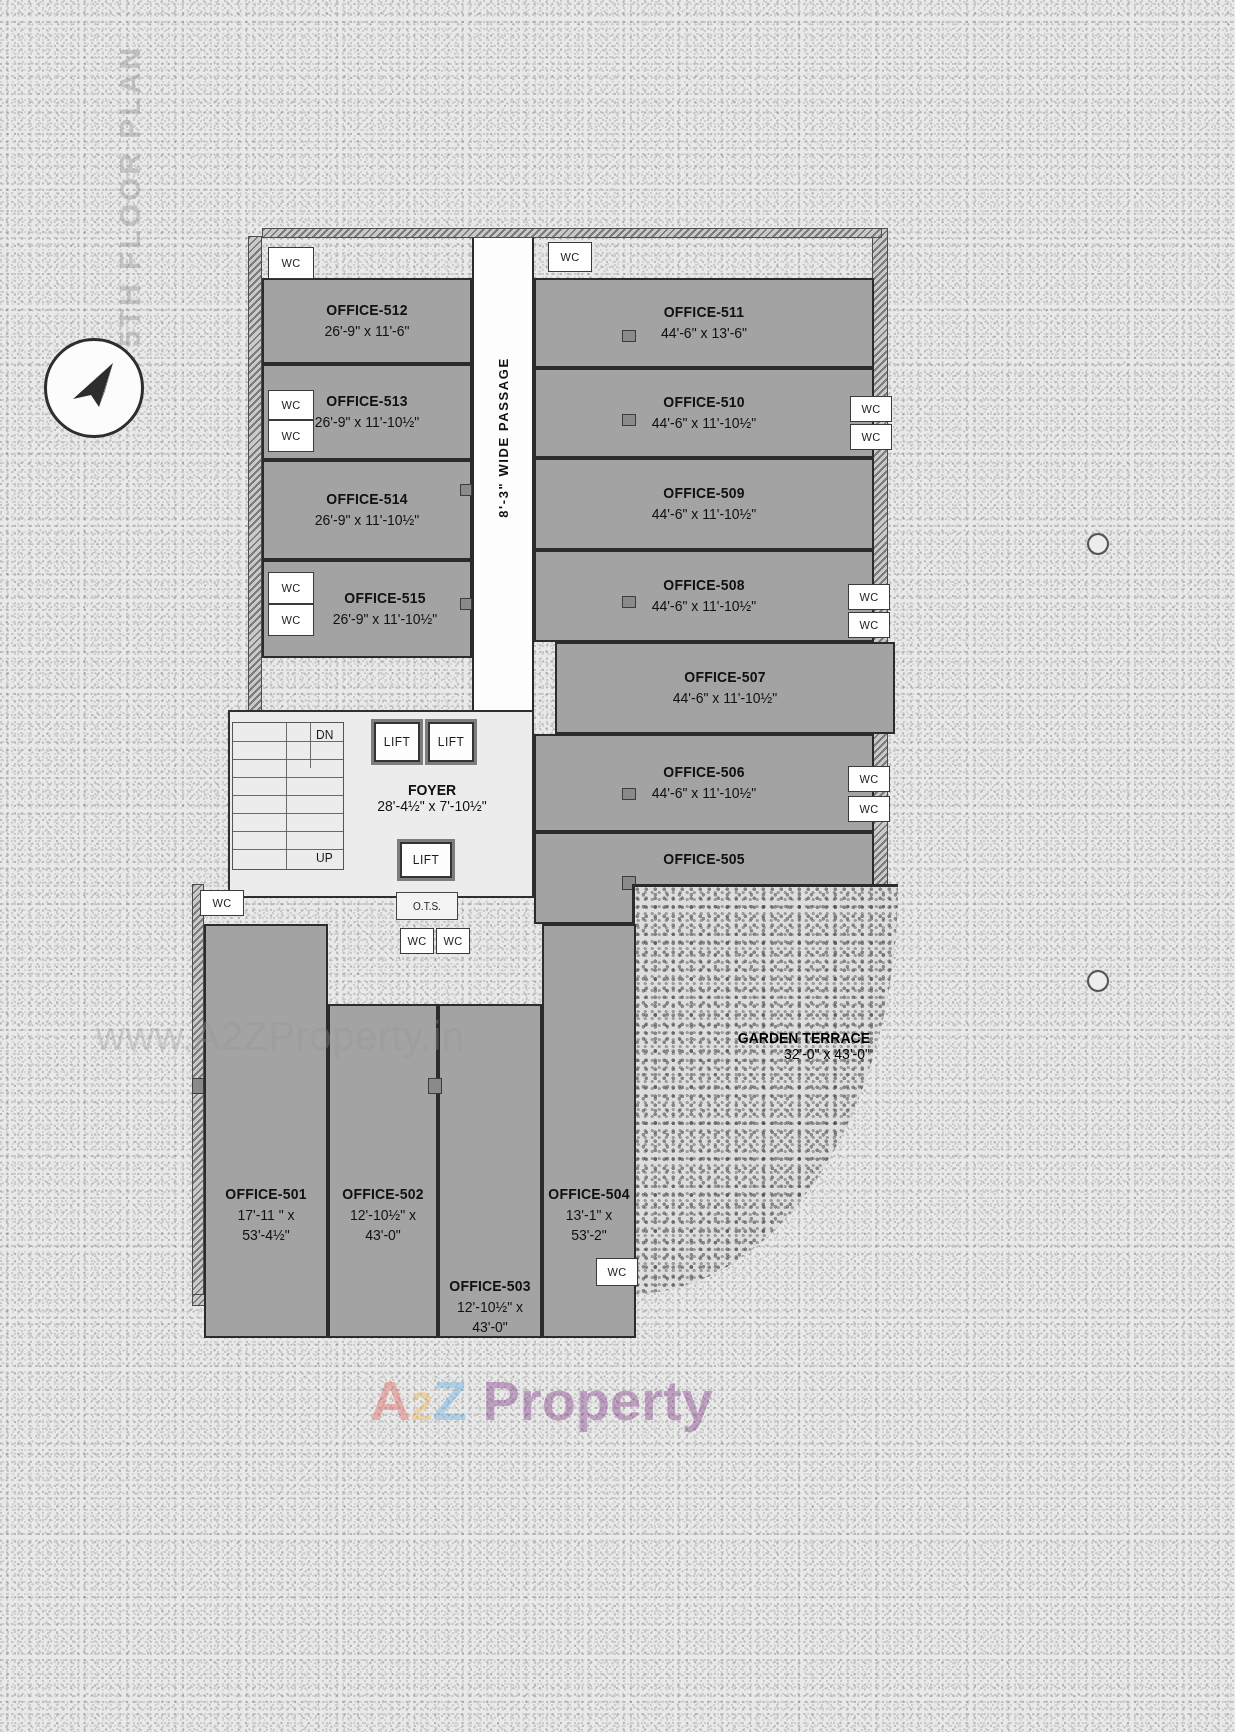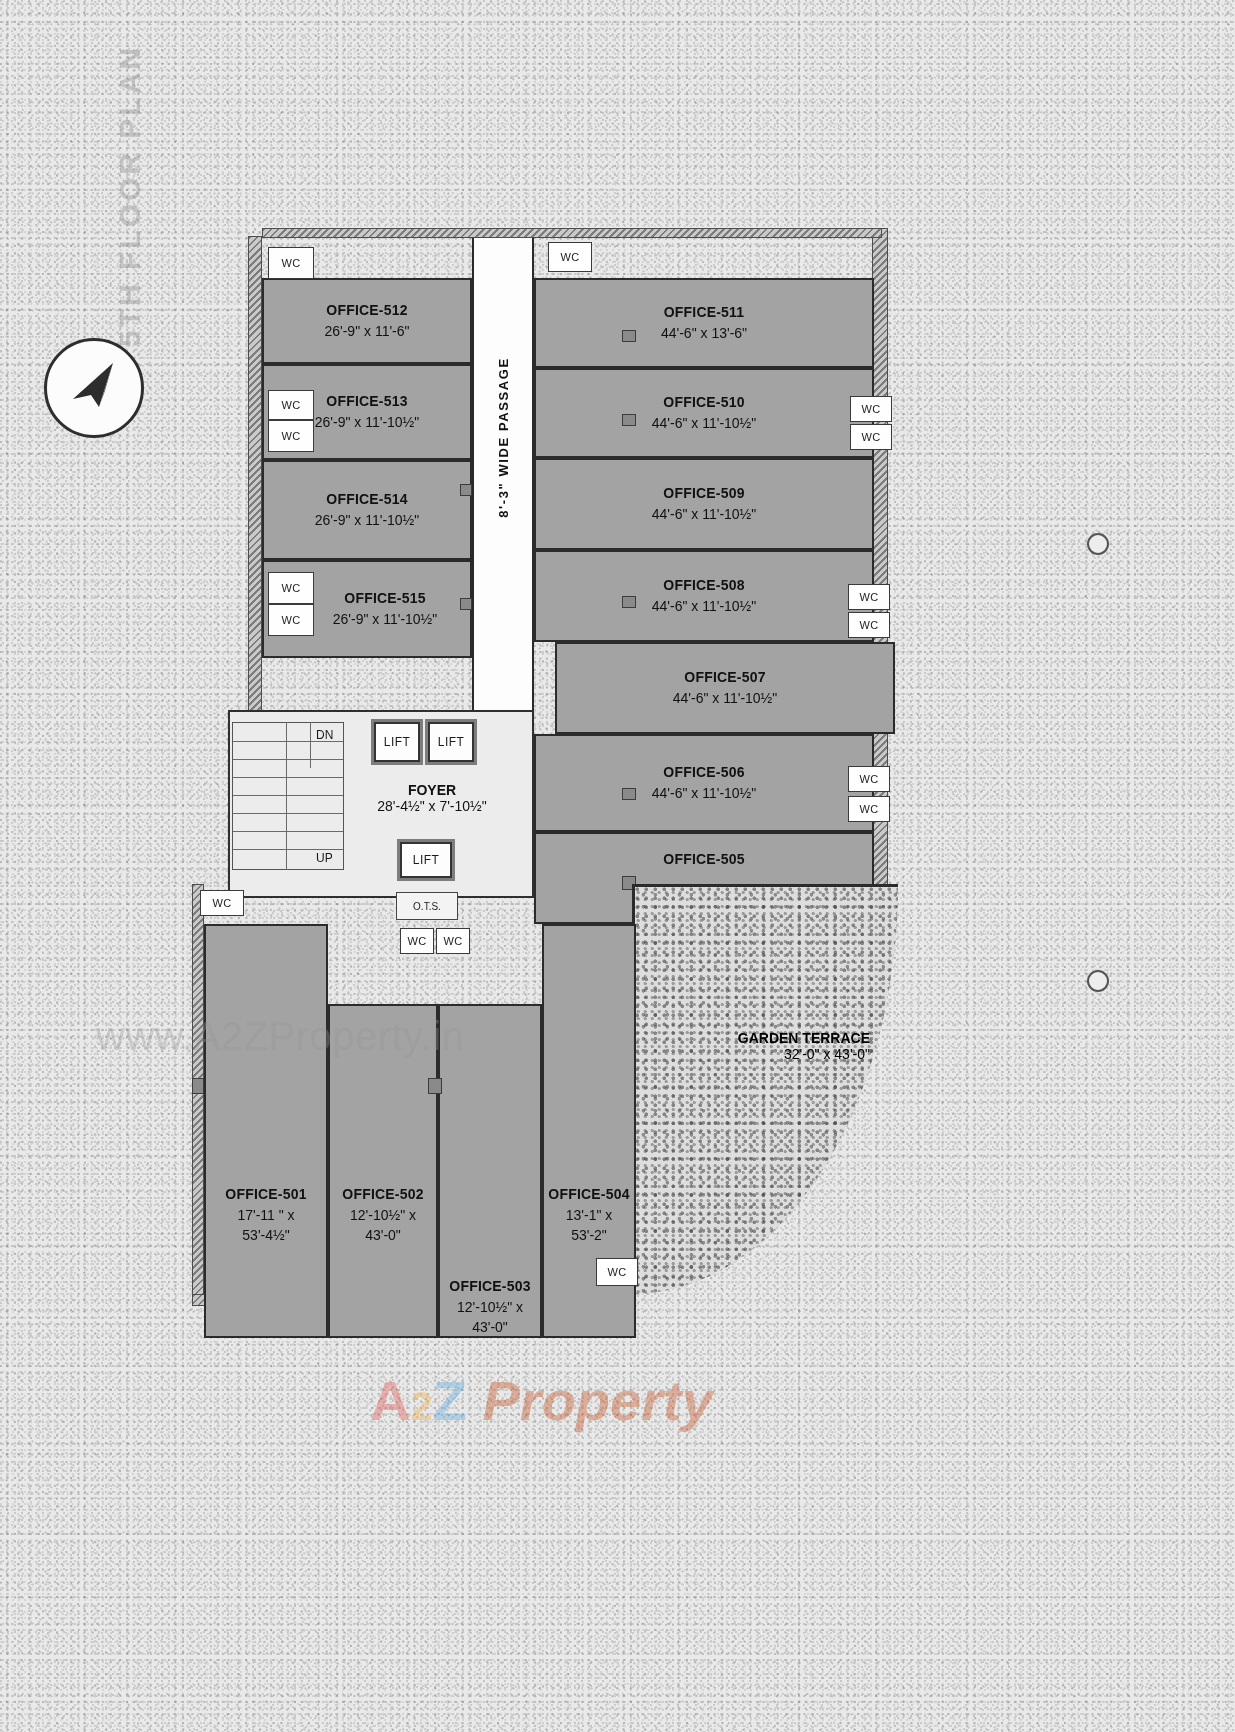--- a/index.html
+++ b/index.html
@@ -326,16 +326,16 @@
   </div>
   <div class="wc" style="left:596px;top:1258px;width:42px;height:28px;">
       <span>WC</span>
     </div>
 
   <div class="pier" style="left:192px;top:1078px;width:12px;height:16px;"></div>
   <div class="pier" style="left:428px;top:1078px;width:14px;height:16px;"></div>
 
   <div id="wm-url">www.A2ZProperty.in</div>
   <div id="wm-brand">
-    <span style="color:#e0483c;">A</span><span style="color:#f0a92b;font-size:40px;">2</span><span style="color:#4aa3df;">Z</span><span style="color:#7ec24a;">&nbsp;</span><span style="color:#c2410c;font-style:italic;">Property</span>
+    <span style="color:#e0483c;">A</span><span style="color:#f0a92b;font-size:40px;">2</span><span style="color:#4aa3df;">Z</span><span style="color:#7ec24a;">&nbsp;</span><span style="color:#701a75;">Property</span>
   </div>
 
 </div>
 
 </body></html>

